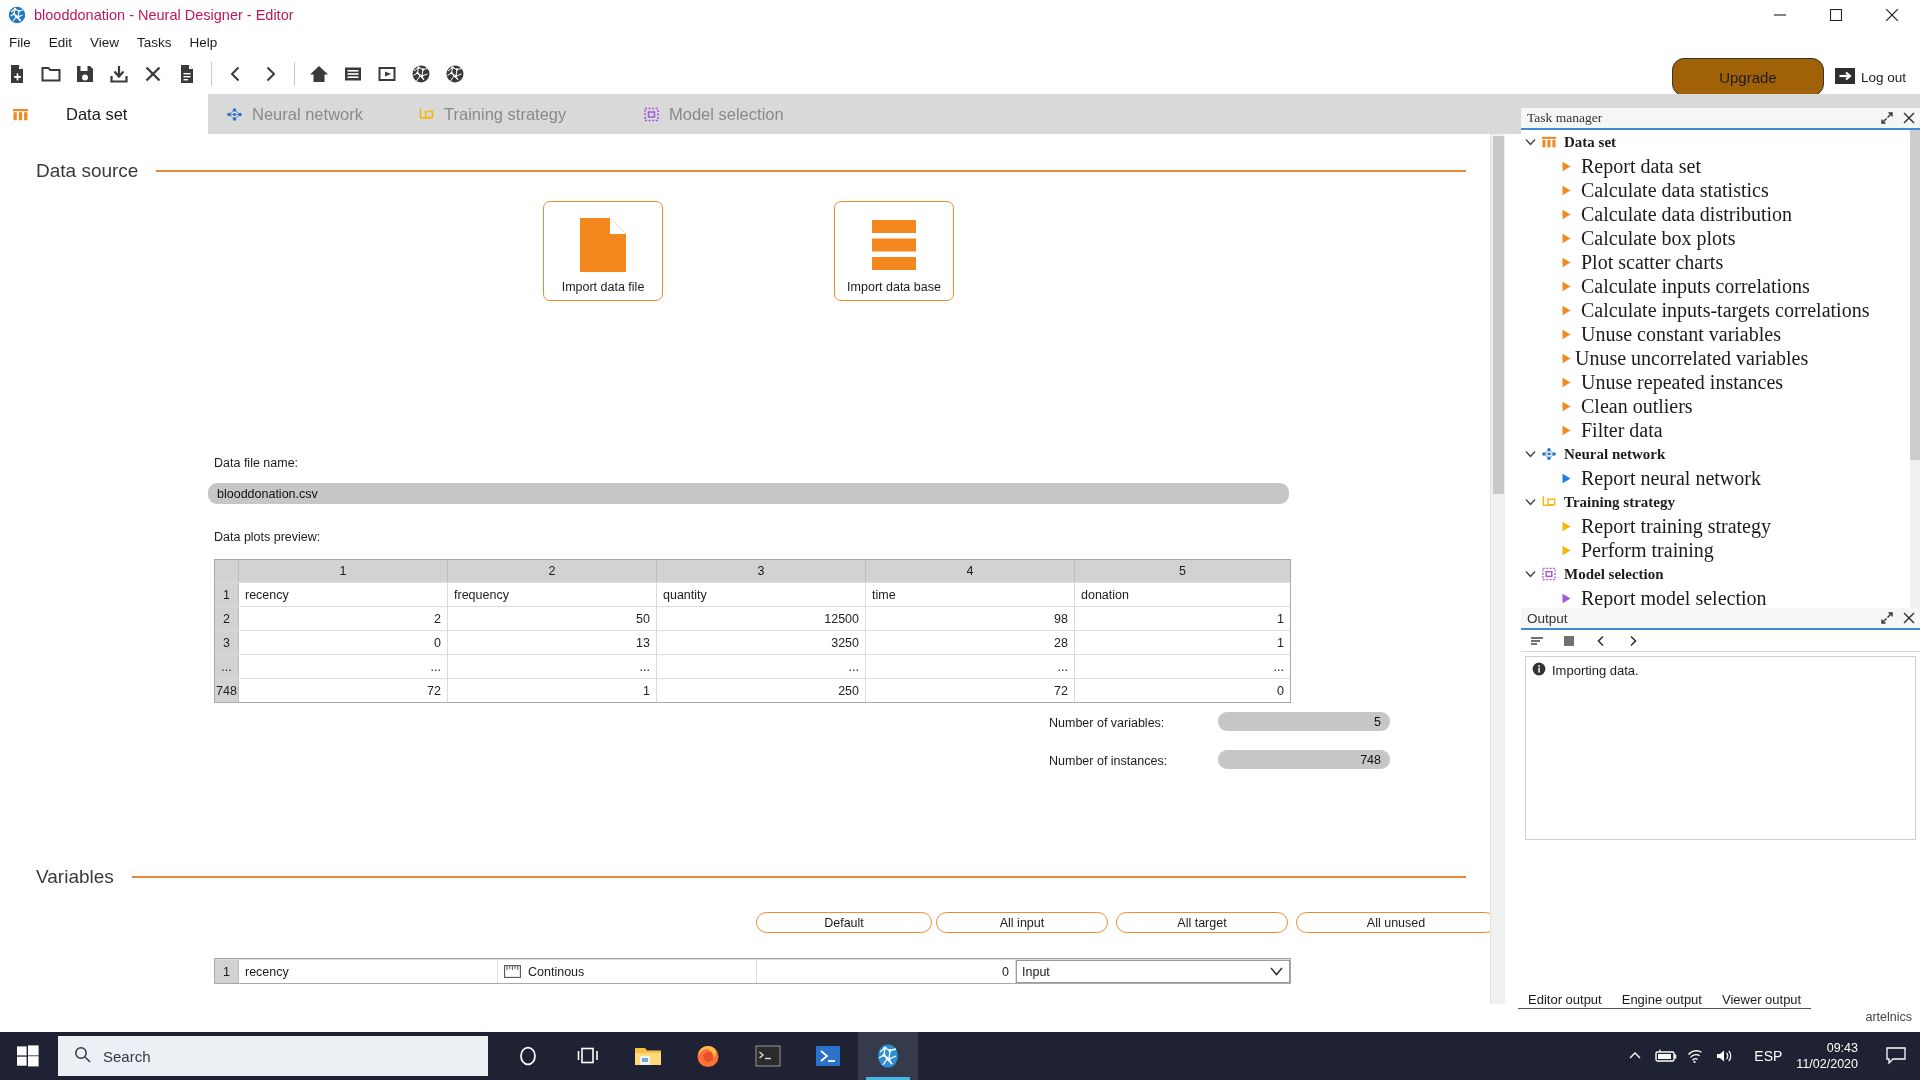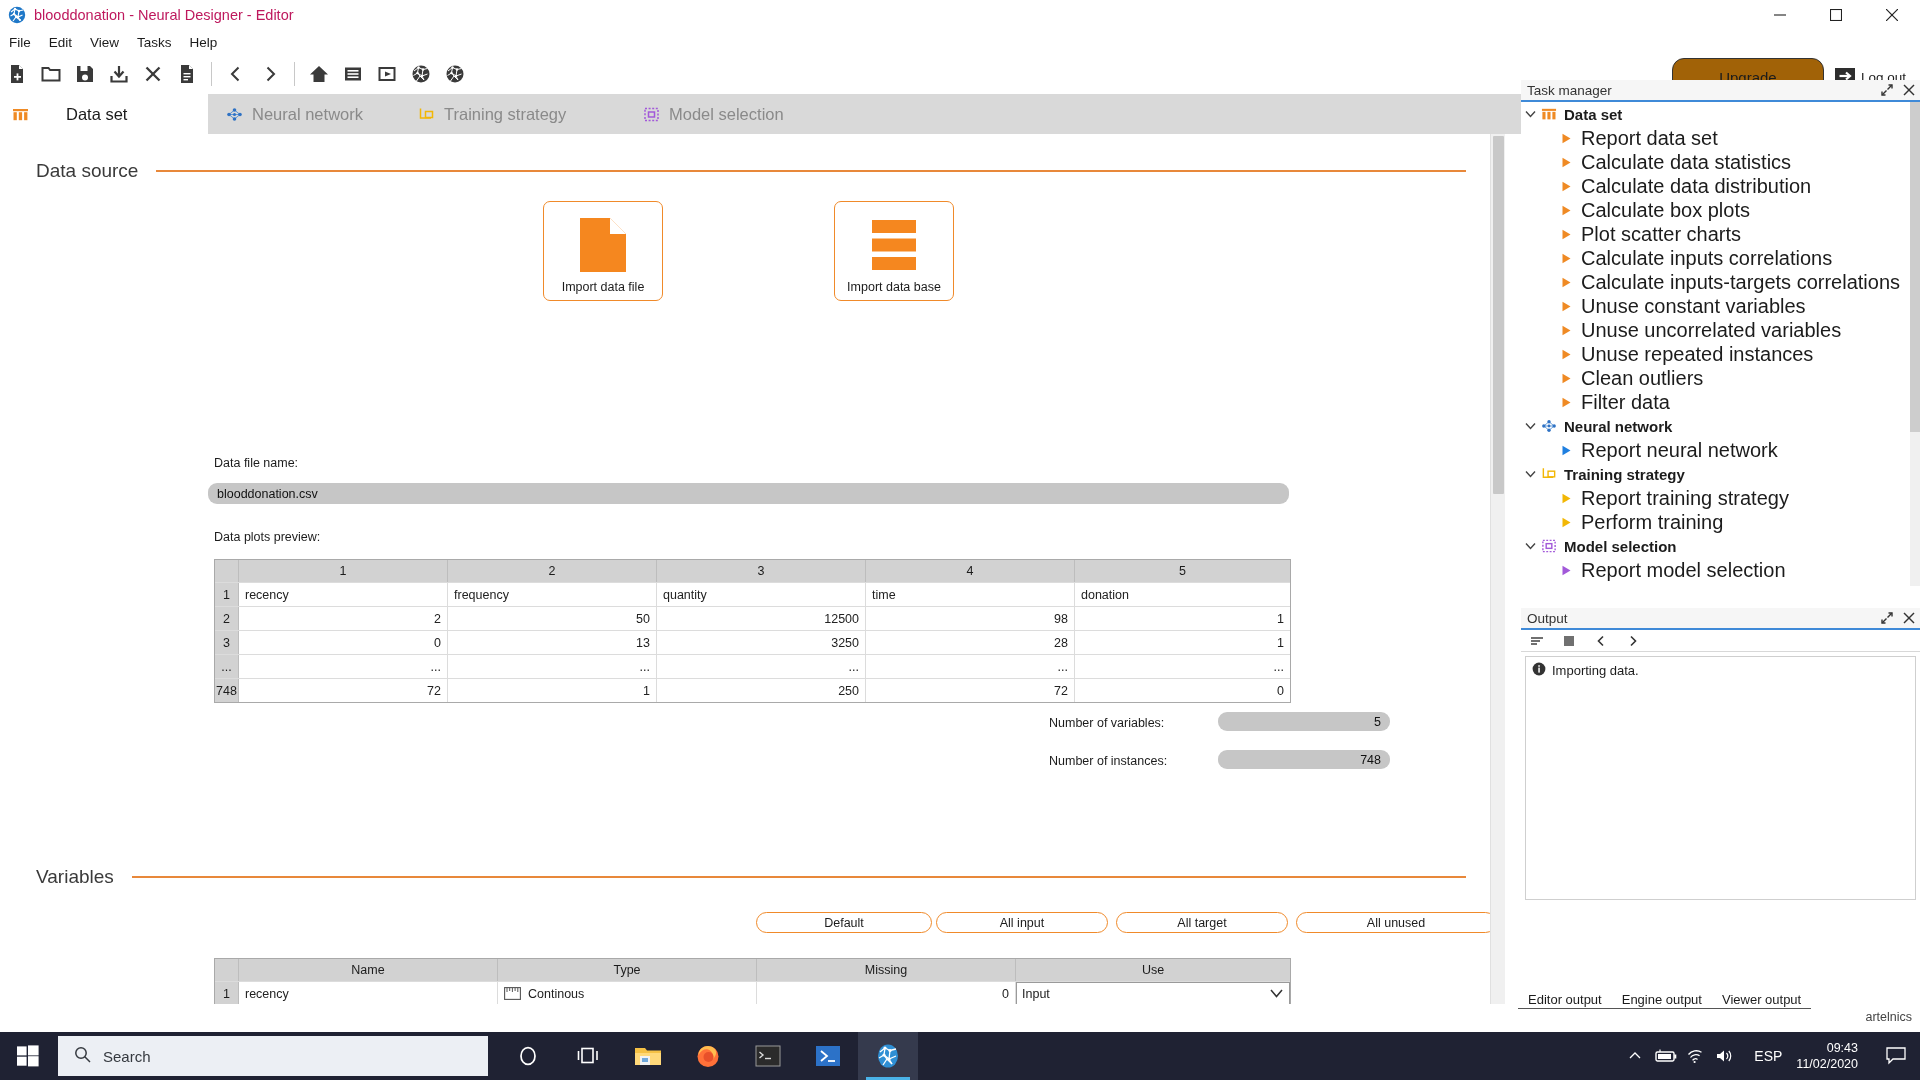--- a/index.html
+++ b/index.html
@@ -142,21 +142,21 @@
 
   .tree { position: relative; overflow: hidden; }
   .tree-node { display: flex; align-items: center; height: 24px; font-size: 20px; white-space: nowrap; }
   .tree-node.group { font-weight: bold; font-size: 15px; }
   .chev-open { width: 18px; text-align: center; color: #444; font-size: 11px; }
   .tri { width: 18px; display: flex; align-items: center; justify-content: center; }
   .grp-icon { width: 20px; display: flex; align-items: center; justify-content: center; margin-right: 5px; }
 
   .out-toolbar { height: 22px; display: flex; align-items: center; border-bottom: 1px solid #d8d8d8; }
   .out-btn { width: 32px; height: 20px; display: flex; align-items: center; justify-content: center; }
-  .out-body { border: 1px solid #cfcfcf; margin: 4px; height: 244px; background: #fff; padding: 5px 6px; }
+  .out-body { border: 1px solid #cfcfcf; margin: 4px; height: 184px; background: #fff; padding: 5px 6px; }
   .out-line { display: flex; align-items: center; gap: 6px; font-size: 13px; }
 
   .out-tabs { position: absolute; left: 1518px; top: 990px; display: flex; align-items: flex-end; }
   .out-tab {
     font-size: 13px; color: #1c1c1c; padding: 2px 10px 1px 10px;
     border-bottom: 1.3px solid #555; position: relative;
   }
   .brand { position: absolute; right: 8px; top: 1010px; font-size: 12.5px; color: #444; }
 
   
@@ -503,27 +503,20 @@
       <span class="section-title">Variables</span>
       <span class="section-rule"></span>
     </div>
 
     <div class="pillbtn" style="left:756px; top:778px; width:176px;">Default</div>
     <div class="pillbtn" style="left:936px; top:778px; width:172px;">All input</div>
     <div class="pillbtn" style="left:1116px; top:778px; width:172px;">All target</div>
     <div class="pillbtn" style="left:1296px; top:778px; width:200px;">All unused</div>
 
     <div class="grid" style="left:214px; top:824px; width:1077px;">
-      <div class="hdr-row">
-        <div class="hdr-cell" style="width:24px;"></div>
-        <div class="hdr-cell" style="width:259px;">Name</div>
-        <div class="hdr-cell" style="width:259px;">Type</div>
-        <div class="hdr-cell" style="width:259px;">Missing</div>
-        <div class="hdr-cell" style="width:274px;">Use</div>
-      </div>
       <div id="variables-rows">
           <div class="row" style="height: 24px;">
             <div class="rowhdr" style="width: 24px;">1</div>
             <div class="cell" style="width: 259px;">recency</div>
             <div class="cell" style="width: 259px; gap: 7px;">
               <span style="display: flex;">
                 <svg width="17" height="13" viewBox="0 0 17 13">
                   <rect x="0.6" y="0.6" width="15.8" height="11.8" fill="none" stroke="#555" stroke-width="1.1"></rect>
                   <g stroke="#555" stroke-width="1">
                     <line x1="3" y1="1" x2="3" y2="5"></line>
@@ -547,21 +540,21 @@
             </div>
           </div>
         </div>
     </div>
   </div>
 
   <div class="vscroll">
     <div class="thumb"></div>
   </div>
 
-  <div class="dock" style="left:1521px; top:80px; width:399px; height:510px;">
+  <div class="dock" style="left:1521px; top:108px; width:399px; height:510px;font-family:Liberation Serif, serif;">
     <div class="dock-title">
       <span>Task manager</span>
       <span class="spacer"></span>
       <span class="dock-tool">
         <svg width="14" height="14" viewBox="0 0 14 14">
             <path d="M8.5 2 H12 V5.5" fill="none" stroke="#333" stroke-width="1.4"></path>
             <path d="M11.7 2.3 L7.5 6.5" stroke="#333" stroke-width="1.4"></path>
             <path d="M5.5 12 H2 V8.5" fill="none" stroke="#333" stroke-width="1.4"></path>
             <path d="M2.3 11.7 L6.5 7.5" stroke="#333" stroke-width="1.4"></path>
           </svg>
@@ -651,21 +644,21 @@
             </svg>
           </span>
           <span style="margin-left: 6px;">Unuse constant variables</span>
         </div>
         <div class="tree-node" style="padding-left: 36px;">
           <span class="tri">
             <svg width="11" height="11" viewBox="0 0 11 11">
               <polygon points="1.5,0.8 9.5,5.5 1.5,10.2" fill="#ef8a24"></polygon>
             </svg>
           </span>
-          <span style="margin-left: 6px;">Unuse uncorrelated variables</span>
+          <span style="margin-left: 0;">Unuse uncorrelated variables</span>
         </div>
         <div class="tree-node" style="padding-left: 36px;">
           <span class="tri">
             <svg width="11" height="11" viewBox="0 0 11 11">
               <polygon points="1.5,0.8 9.5,5.5 1.5,10.2" fill="#ef8a24"></polygon>
             </svg>
           </span>
           <span style="margin-left: 6px;">Unuse repeated instances</span>
         </div>
         <div class="tree-node" style="padding-left: 36px;">

